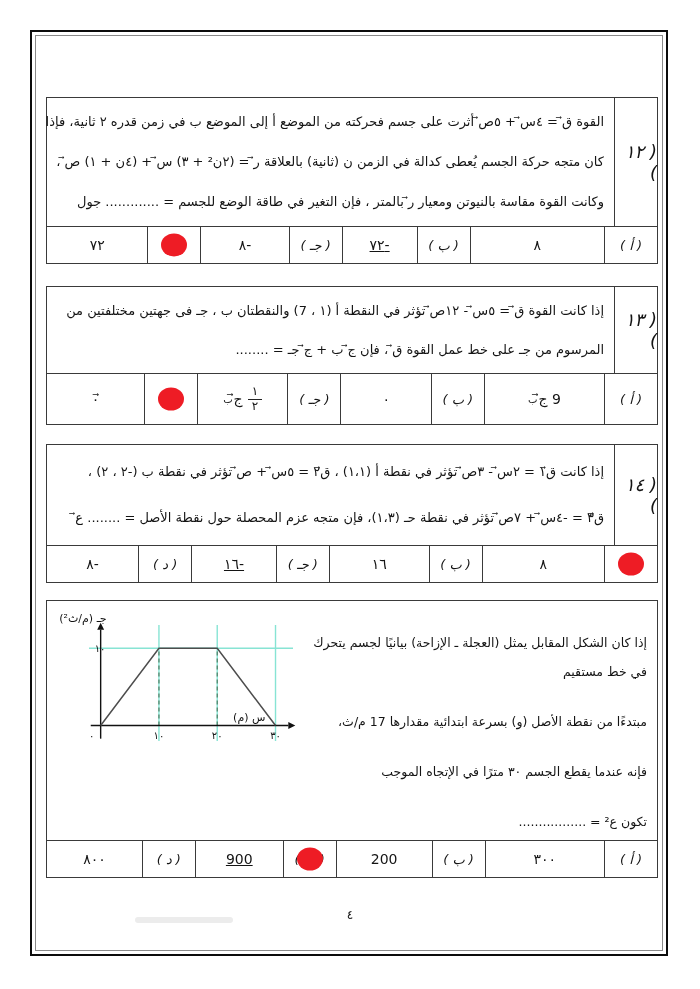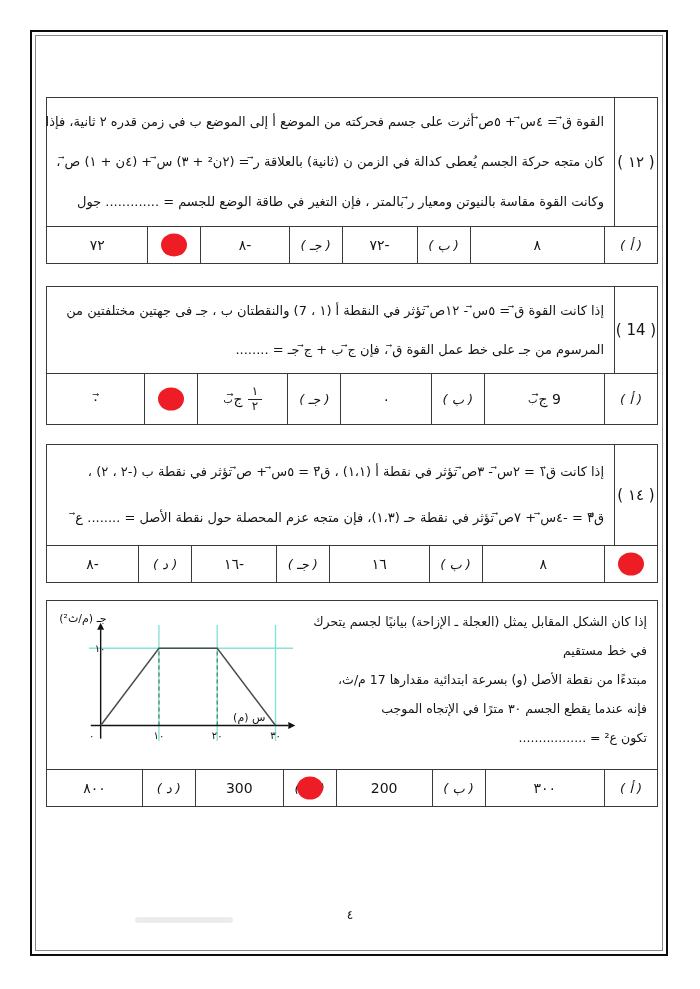--- a/index.html
+++ b/index.html
@@ -4,43 +4,43 @@
 <style>
   :root{ --red:#ee1c25; --ink:#141414; --line:#3a3a3a; }
   html,body{margin:0;padding:0;}
   body{width:700px;height:989px;background:#ffffff;font-family:"DejaVu Sans",sans-serif;color:var(--ink);}
   .page{position:relative;width:700px;height:989px;background:#fff;overflow:hidden;}
   .frame-outer{position:absolute;left:30px;top:30px;width:634px;height:922px;border:2px solid #0c0c0c;}
   .frame-inner{position:absolute;inset:3px;border:1px solid #8a8a8a;}
   .content{position:absolute;left:46px;top:44px;width:612px;direction:rtl;}
   .qblock{width:100%;}
   .qbody{display:flex;border:1px solid var(--line);background:#fff;}
-  .qnum{flex:0 0 42px;display:flex;align-items:center;justify-content:center;font-size:15px;border-inline-end:1px solid var(--line);}
+  .qnum{flex:0 0 42px;display:flex;align-items:center;justify-content:center;font-size:18px;border-inline-end:1px solid var(--line);font-style:italic;}
   .qtext{flex:1;padding:4px 10px 4px 6px;}
   .qline{white-space:nowrap;overflow:hidden;font-size:13px;text-align:right;}
   .lh42 .qline{line-height:40px;padding-left:48px;}
   .lh40 .qline{line-height:39px;}
   .lh48 .qline{line-height:46px;}
   .answers{display:flex;border:1px solid var(--line);border-top:0;min-height:36px;align-items:stretch;}
   .answers.tall{min-height:50px;}
   .cell{display:flex;align-items:center;justify-content:center;font-size:14px;padding:2px 4px;}
   .cell:not(:last-child){border-inline-end:1px solid var(--line);}
   .lbl{flex:0 0 44px;position:relative;font-size:13px;font-style:italic;}
   .disc{position:absolute;width:26px;height:23px;border-radius:50%;background:var(--red);left:50%;top:50%;transform:translate(-50%,-50%);}
   .circled .lbltxt{letter-spacing:7px;}
-  .f10{flex:1;} .f11{flex:1.1;} .f12{flex:1.2;} .f14{flex:1.4;} .f15{flex:1.5;} .f19{flex:1.9;}
+  .f10{flex:1;text-decoration:underline;} .f11{flex:1.1;} .f12{flex:1.2;} .f14{flex:1.4;} .f15{flex:1.5;} .f19{flex:1.9;}
   .sb{font-size:10px;margin-inline-start:1px;}
   .frac{display:inline-flex;flex-direction:column;align-items:center;font-size:12px;line-height:1.1;margin-inline-end:5px;}
   .frac .fn{border-bottom:1px solid #222;padding:0 4px;}
   .frac .fd{padding:0 4px;}
   .gap22{margin-top:22px;} .gap19{margin-top:19px;} .gap17{margin-top:17px;}
   .mt53{margin-top:53px;}
   .q15body{display:flex;align-items:flex-start;}
   .q15text{flex:1;padding-top:2px;}
-  .q15text .qline{white-space:normal;line-height:29px;font-size:12.5px;}
+  .q15text .qline{white-space:normal;line-height:29px;font-size:12.5px;margin-top:21px;}
   .chart-wrap{flex:0 0 248px;padding:6px 2px 0 2px;}
   svg text{font-family:"DejaVu Sans",sans-serif;direction:rtl;}
   .page-number{position:absolute;top:908px;left:0;width:700px;text-align:center;font-size:12px;}
   .smudge{position:absolute;left:135px;top:917px;width:98px;height:6px;background:#ececec;border-radius:3px;}
 </style>
 </head>
 <body>
 
 <div class="page">
   <div class="frame-outer">
@@ -82,21 +82,21 @@
             <span class="disc"></span>
           </div>
         <div class="cell f14">
             <span>٧٢</span>
           </div>
       </div>
     </section>
 
     <section class="qblock gap22">
       <div class="qbody lh40">
-        <div class="qnum">( 14 )</div>
+        <div class="qnum">( ١٣ )</div>
         <div class="qtext">
           <div class="qline">إذا كانت القوة ق⃗ = ٥س⃗ - ١٢ص⃗ تؤثر في النقطة أ (١ ، 7) والنقطتان ب ، جـ فى جهتين مختلفتين من</div>
           <div class="qline">المرسوم من جـ على خط عمل القوة ق⃗ ، فإن ج⃗ ب + ج⃗ جـ = ........</div>
         </div>
       </div>
       <div class="answers tall">
         <div class="cell lbl">
             <span class="lbltxt">( أ )</span>
           </div>
         <div class="cell f15">
@@ -213,21 +213,21 @@
             <span class="lbltxt">( ب )</span>
           </div>
         <div class="cell f11">
             <span>200</span>
           </div>
         <div class="cell lbl circled">
             <span class="lbltxt">( جـ )</span>
             <span class="disc"></span>
           </div>
         <div class="cell f10">
-            <span>300</span>
+            <span>900</span>
           </div>
         <div class="cell lbl">
             <span class="lbltxt">( د )</span>
           </div>
         <div class="cell f11">
             <span>٨٠٠</span>
           </div>
       </div>
     </section>
 

